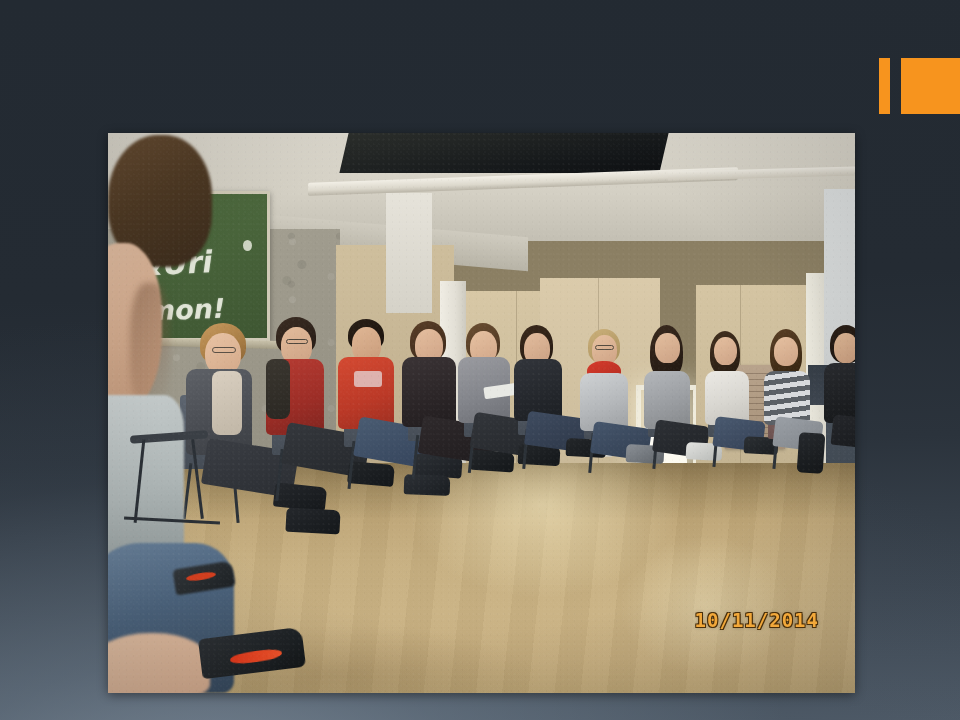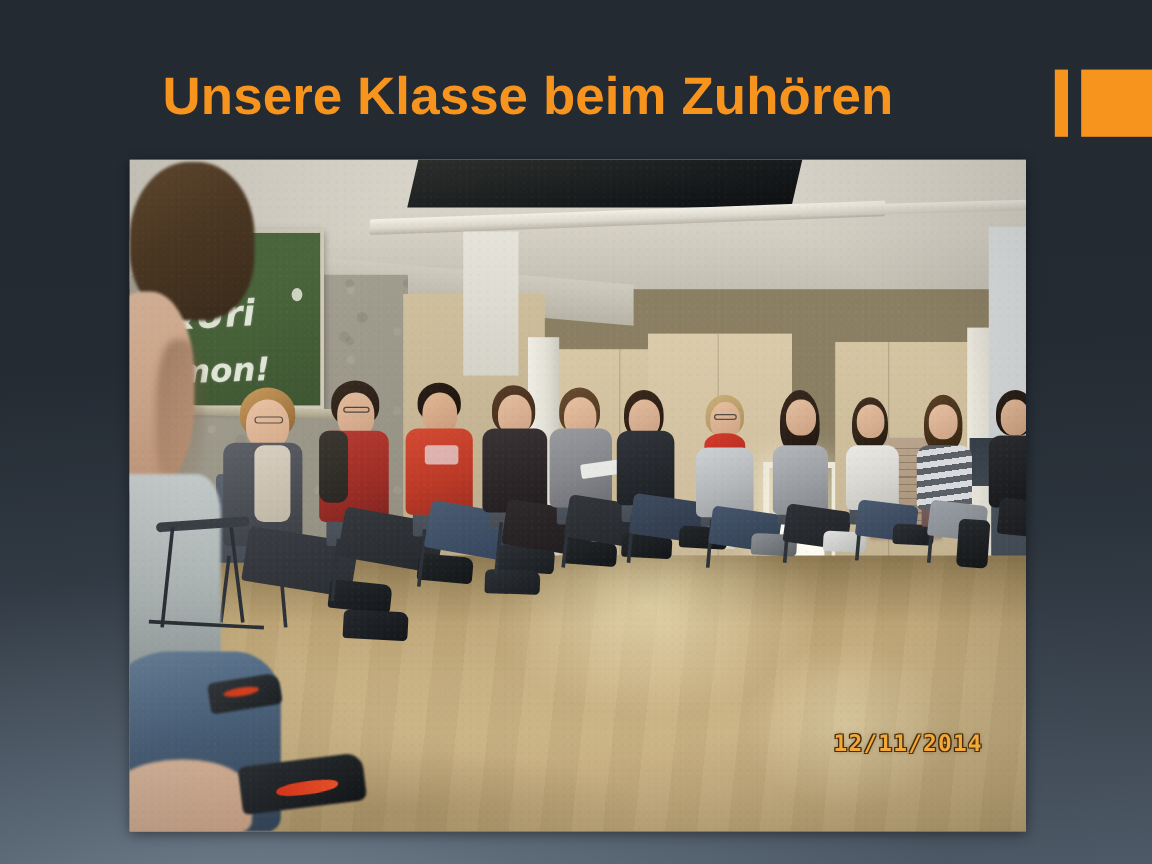--- a/index.html
+++ b/index.html
@@ -423,23 +423,20 @@
       1px 1px 0 #4a2f0a, -1px 1px 0 #4a2f0a,
       1px -1px 0 #4a2f0a, -1px -1px 0 #4a2f0a,
       0 0 4px rgba(0,0,0,0.4);
   }
 </style>
 </head>
 <body>
 
 <div id="slide">
 
-  <div id="title-bar">
-    <div id="slide-title">Unsere Klasse beim Zuhören</div>
-  </div>
 
   <div id="corner-decoration">
     <div id="deco-bar"></div>
     <div id="deco-gap"></div>
     <div id="deco-block"></div>
   </div>
 
   <div id="photo-frame">
     <div id="photo">
 
@@ -632,17 +629,17 @@
       </div>
 
       <div style="position:absolute; left:22px; top:300px; width:78px; height:8px; background:#3a3f45; border-radius:4px; transform:rotate(-4deg);"></div>
       <div style="position:absolute; left:30px; top:306px; width:3px; height:84px; background:#2b3036; transform:rotate(6deg);"></div>
       <div style="position:absolute; left:88px; top:306px; width:3px; height:80px; background:#2b3036; transform:rotate(-7deg);"></div>
       <div style="position:absolute; left:16px; top:386px; width:96px; height:3px; background:#2b3036; transform:rotate(3deg);"></div>
 
       <div id="photo-grain"></div>
       <div id="photo-vignette"></div>
 
-      <div id="date-stamp">12/11/2014</div>
+      <div id="date-stamp">10/11/2014</div>
     </div>
   </div>
 
 </div>
 
 </body></html>

